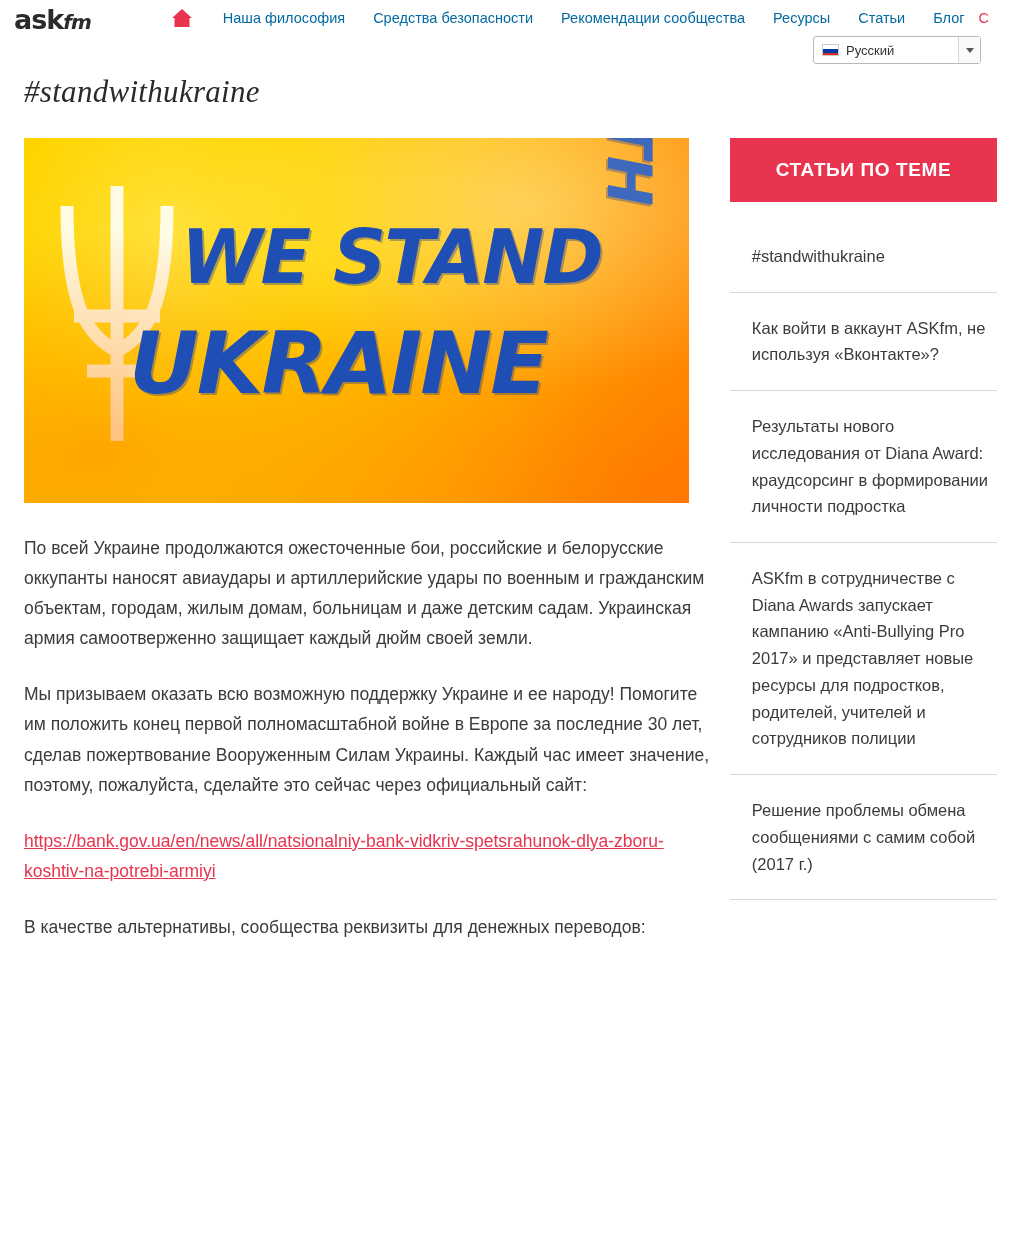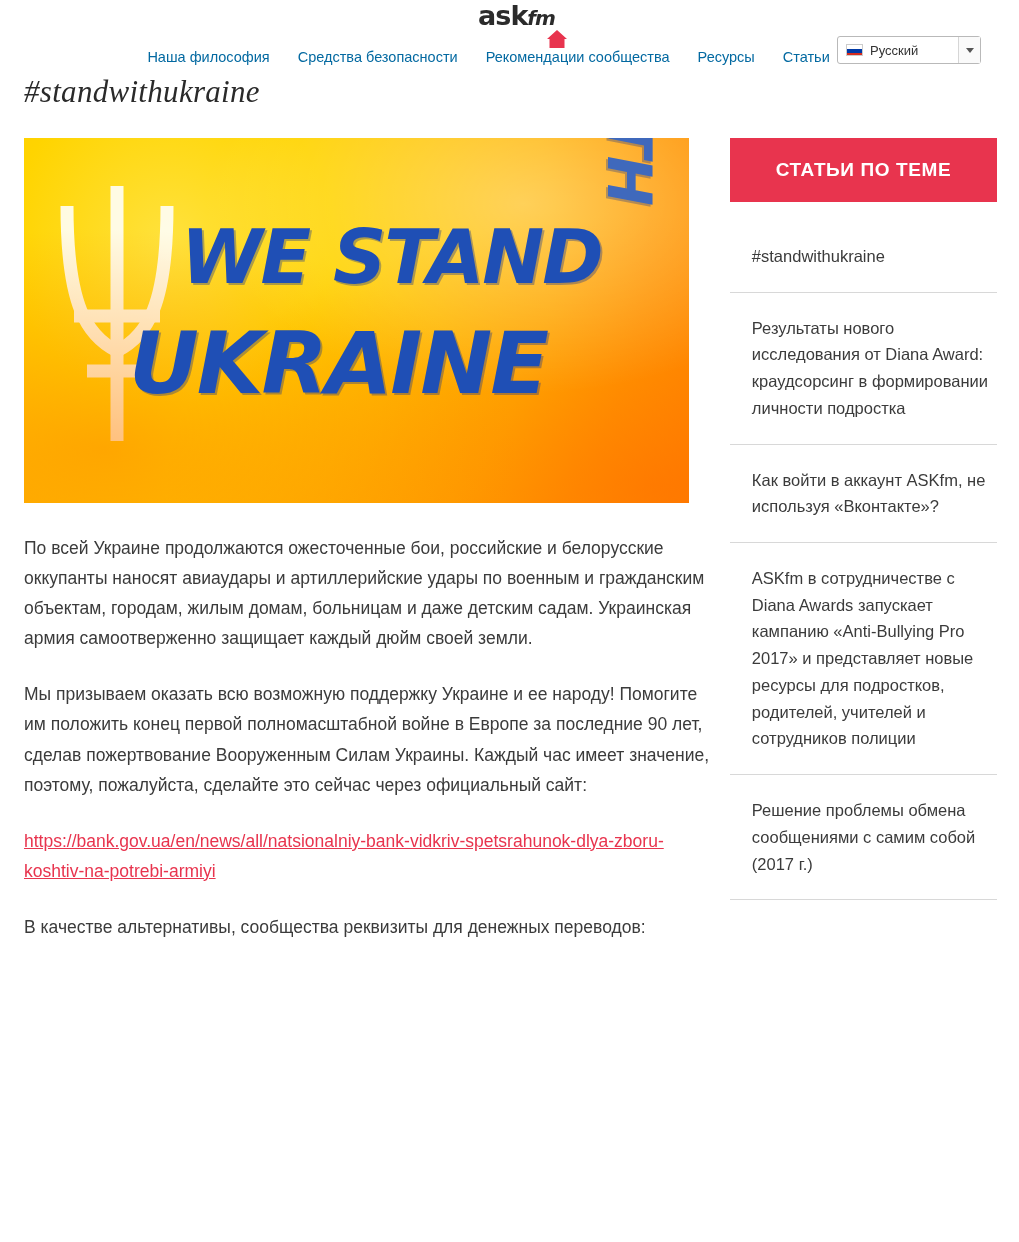--- a/index.html
+++ b/index.html
@@ -17,21 +17,20 @@
     overflow: hidden;
   }
 
   
   .site-header {
     height: 36px;
     display: flex;
     align-items: center;
     padding: 0 0 0 14px;
     position: relative;
-    flex-direction: column;
   }
   .logo {
     font-size: 27px;
     font-weight: bold;
     color: #2b2b2b;
     letter-spacing: -1px;
     line-height: 1;
     font-family: "DejaVu Sans", sans-serif;
     margin-top: 2px;
   }
@@ -68,21 +67,21 @@
     padding-right: 2px;
   }
 
   
   .lang-wrap {
     position: absolute;
     top: 36px;
     right: 38px;
   }
   .lang-select {
-    width: 144px;
+    width: 168px;
     height: 28px;
     border: 1px solid #b9b9b9;
     border-radius: 3px;
     background: #fff;
     display: flex;
     align-items: center;
     font-size: 13px;
     color: #333;
     position: relative;
   }
@@ -291,31 +290,31 @@
 
       <div class="hero-text">
         <div class="hero-line l3">WITH</div>
         <div class="hero-line l1">WE STAND</div>
         <div class="hero-line l2">UKRAINE</div>
       </div>
     </div>
 
     <div class="article">
       <p>По всей Украине продолжаются ожесточенные бои, российские и белорусские оккупанты наносят авиаудары и артиллерийские удары по военным и гражданским объектам, городам, жилым домам, больницам и даже детским садам. Украинская армия самоотверженно защищает каждый дюйм своей земли.</p>
-      <p>Мы призываем оказать всю возможную поддержку Украине и ее народу! Помогите им положить конец первой полномасштабной войне в Европе за последние 90 лет, сделав пожертвование Вооруженным Силам Украины. Каждый час имеет значение, поэтому, пожалуйста, сделайте это сейчас через официальный сайт:</p>
+      <p>Мы призываем оказать всю возможную поддержку Украине и ее народу! Помогите им положить конец первой полномасштабной войне в Европе за последние 30 лет, сделав пожертвование Вооруженным Силам Украины. Каждый час имеет значение, поэтому, пожалуйста, сделайте это сейчас через официальный сайт:</p>
       <p>
         <a class="donate-link" href="#">https://bank.gov.ua/en/news/all/natsionalniy-bank-vidkriv-spetsrahunok-dlya-zboru-koshtiv-na-potrebi-armiyi</a>
       </p>
       <p>В качестве альтернативы, сообщества реквизиты для денежных переводов:</p>
     </div>
   </div>
 
   <div class="side-col">
     <div class="side-head">СТАТЬИ ПО ТЕМЕ</div>
     <div class="side-list">
       <div class="side-item">#standwithukraine</div>
+      <div class="side-item">Как войти в аккаунт ASKfm, не используя «Вконтакте»?</div>
       <div class="side-item">Результаты нового исследования от Diana Award: краудсорсинг в формировании личности подростка</div>
-      <div class="side-item">Как войти в аккаунт ASKfm, не используя «Вконтакте»?</div>
       <div class="side-item">ASKfm в сотрудничестве с Diana Awards запускает кампанию «Anti-Bullying Pro 2017» и представляет новые ресурсы для подростков, родителей, учителей и сотрудников полиции</div>
       <div class="side-item">Решение проблемы обмена сообщениями с самим собой (2017 г.)</div>
     </div>
   </div>
 </div>
 
 </body></html>

